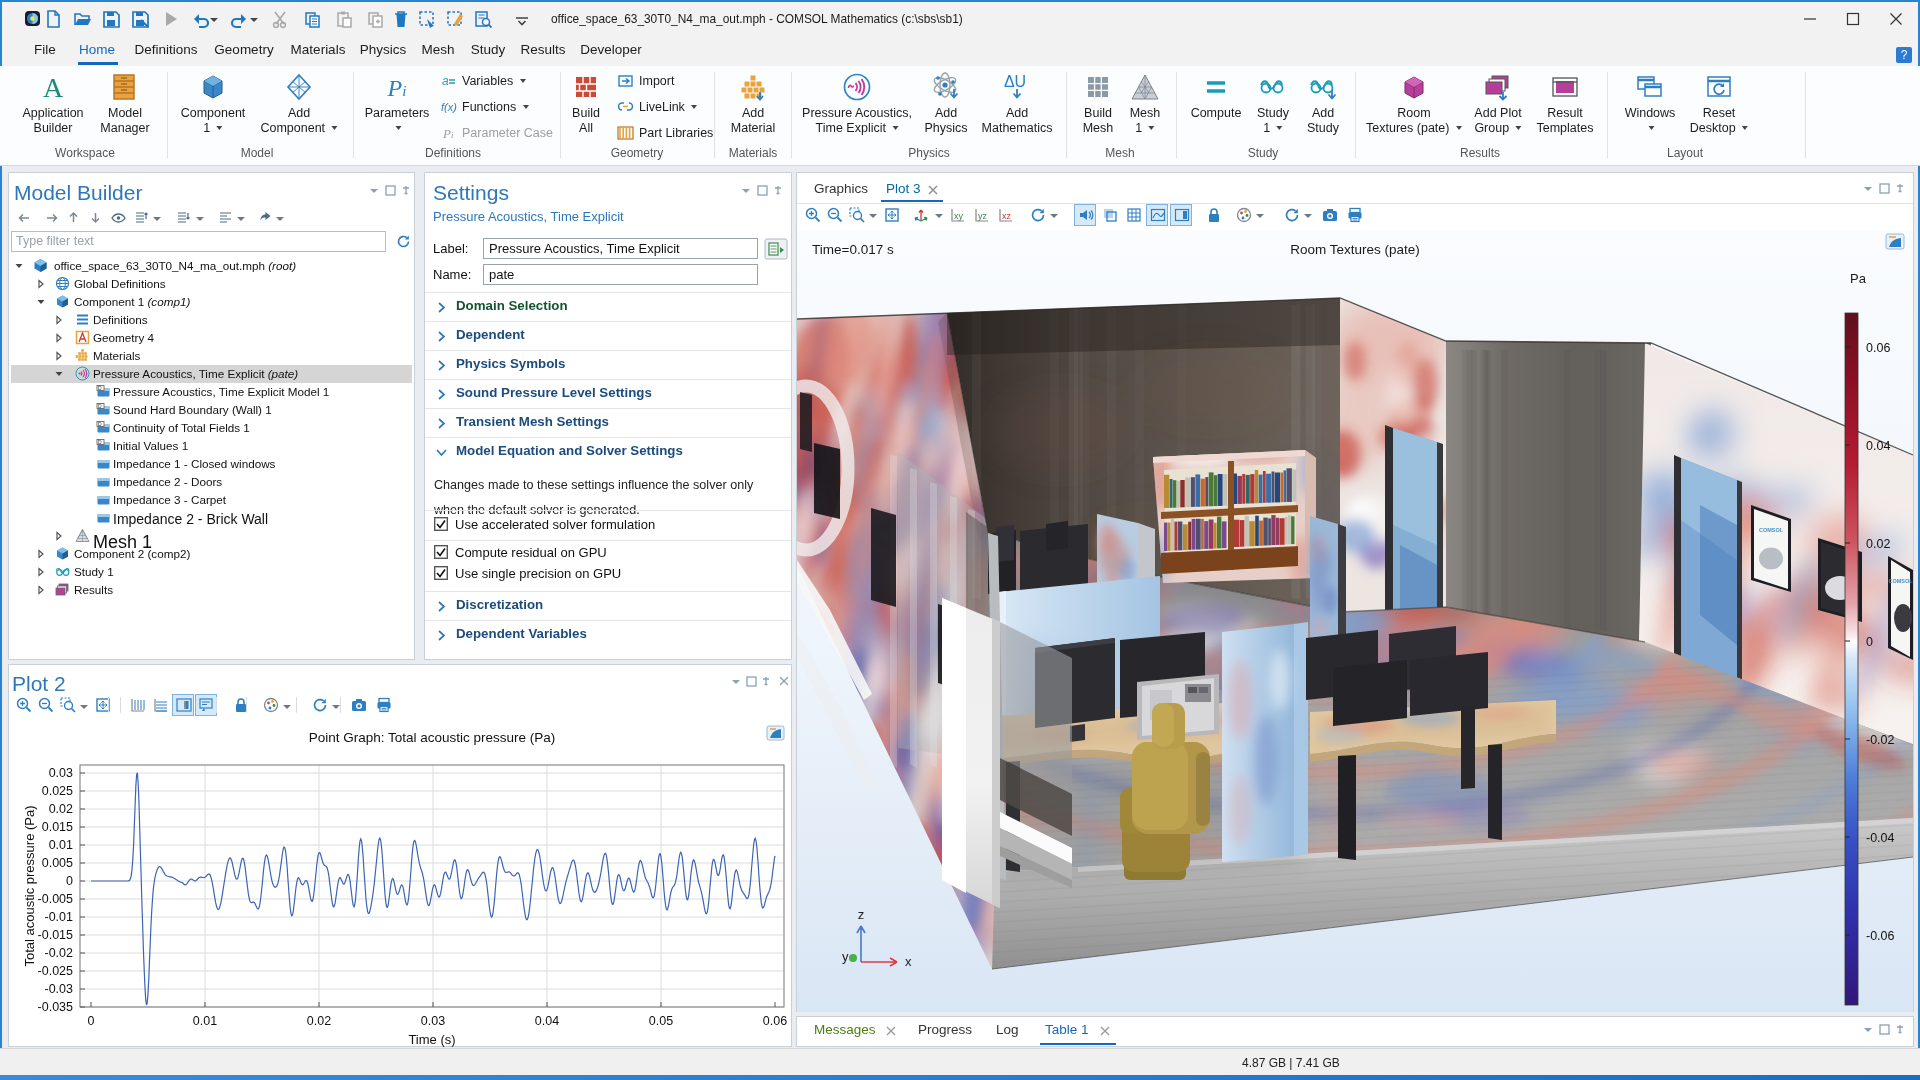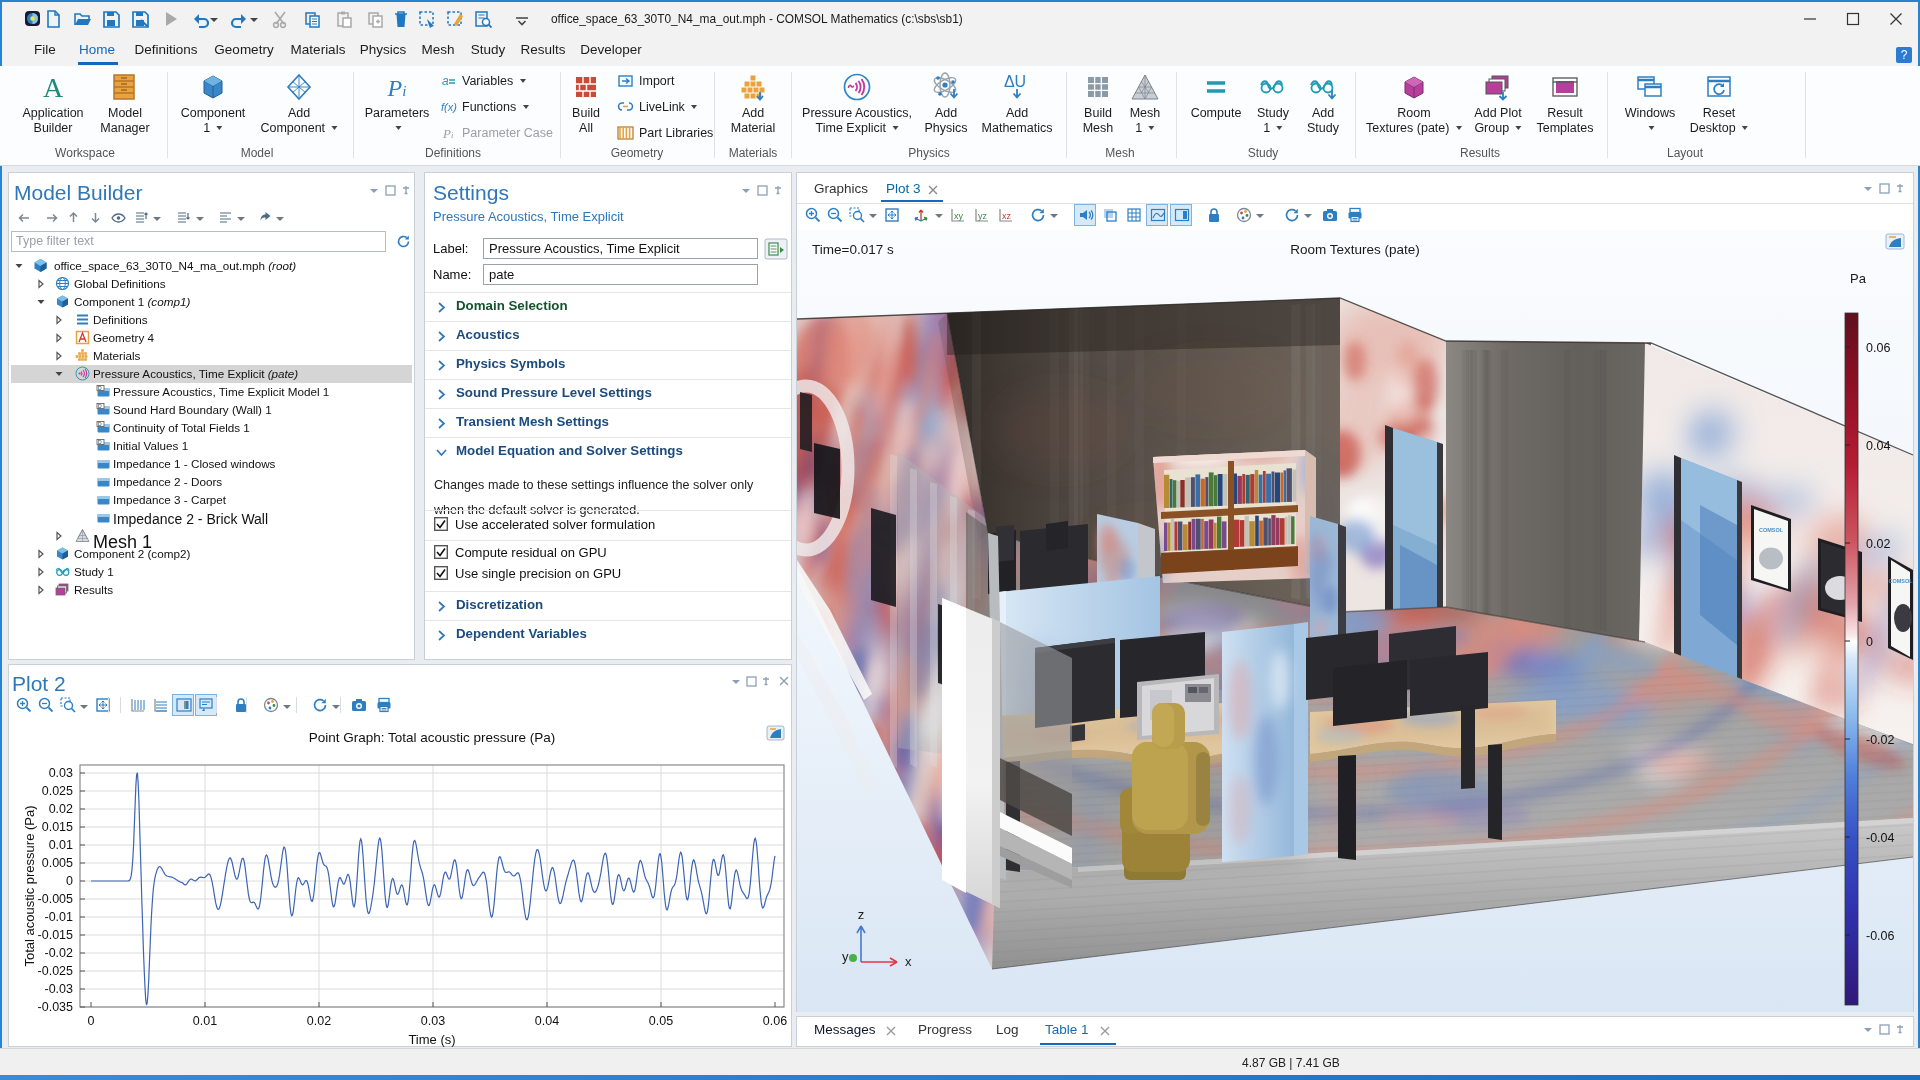--- a/index.html
+++ b/index.html
@@ -541,21 +541,21 @@
 <div class="abs" style="left:483px;top:264px;width:275px;height:21px;border:1px solid #9aa2ac;background:#fff;font-size:13px;color:#111;padding:2px 0 0 5px">pate</div>
 <div class="abs" style="left:425px;top:292px;width:366px;height:1px;background:#e4e6e9"></div>
 <svg class="abs" style="left:435px;top:301px" width="13" height="13" viewBox="0 0 13 13">
     <path d="M4 2l5 4.5L4 11" fill="none" stroke="#2e77b8" stroke-width="1.7"></path>
   </svg>
 <div class="abs" style="left:456px;top:298px;font-size:13.3px;font-weight:bold;color:#14532d">Domain Selection</div>
 <div class="abs" style="left:425px;top:321px;width:366px;height:1px;background:#e4e6e9"></div>
 <svg class="abs" style="left:435px;top:330px" width="13" height="13" viewBox="0 0 13 13">
     <path d="M4 2l5 4.5L4 11" fill="none" stroke="#2e77b8" stroke-width="1.7"></path>
   </svg>
-<div class="abs" style="left:456px;top:327px;font-size:13.3px;font-weight:bold;color:#1c4b7d">Acoustics</div>
+<div class="abs" style="left:456px;top:327px;font-size:13.3px;font-weight:bold;color:#1c4b7d">Dependent</div>
 <div class="abs" style="left:425px;top:350px;width:366px;height:1px;background:#e4e6e9"></div>
 <svg class="abs" style="left:435px;top:359px" width="13" height="13" viewBox="0 0 13 13">
     <path d="M4 2l5 4.5L4 11" fill="none" stroke="#2e77b8" stroke-width="1.7"></path>
   </svg>
 <div class="abs" style="left:456px;top:356px;font-size:13.3px;font-weight:bold;color:#1c4b7d">Physics Symbols</div>
 <div class="abs" style="left:425px;top:379px;width:366px;height:1px;background:#e4e6e9"></div>
 <svg class="abs" style="left:435px;top:388px" width="13" height="13" viewBox="0 0 13 13">
     <path d="M4 2l5 4.5L4 11" fill="none" stroke="#2e77b8" stroke-width="1.7"></path>
   </svg>
 <div class="abs" style="left:456px;top:385px;font-size:13.3px;font-weight:bold;color:#1c4b7d">Sound Pressure Level Settings</div>
@@ -1625,21 +1625,21 @@
       <text x="1866" y="645.5" font-size="12.5" fill="#111">0</text>
       <line x1="1845" y1="739" x2="1850" y2="739" stroke="#222" stroke-width="1"></line>
       <text x="1866" y="743.5" font-size="12.5" fill="#111">-0.02</text>
       <line x1="1845" y1="837" x2="1850" y2="837" stroke="#222" stroke-width="1"></line>
       <text x="1866" y="841.5" font-size="12.5" fill="#111">-0.04</text>
       <line x1="1845" y1="935" x2="1850" y2="935" stroke="#222" stroke-width="1"></line>
       <text x="1866" y="939.5" font-size="12.5" fill="#111">-0.06</text>
     </g>
   </svg>
 <div class="panel" style="left:796px;top:1016px;width:1118px;height:31px"></div>
-<div class="abs" style="left:814px;top:1022px;font-size:13.5px;color:#0f172a">Messages</div>
+<div class="abs" style="left:814px;top:1022px;font-size:13.5px;color:#4d7c0f">Messages</div>
 <svg class="abs" style="left:886px;top:1026px" width="10" height="10" viewBox="0 0 10 10">
     <path d="M1 1l8 8M9 1L1 9" stroke="#999" stroke-width="1.3"></path>
   </svg>
 <div class="abs" style="left:918px;top:1022px;font-size:13.5px;color:#333">Progress</div>
 <div class="abs" style="left:996px;top:1022px;font-size:13.5px;color:#333">Log</div>
 <div class="abs" style="left:1045px;top:1022px;font-size:13.5px;color:#1269bd">Table 1</div>
 <svg class="abs" style="left:1100px;top:1026px" width="10" height="10" viewBox="0 0 10 10">
     <path d="M1 1l8 8M9 1L1 9" stroke="#999" stroke-width="1.3"></path>
   </svg>
 <div class="abs" style="left:1040px;top:1043px;width:76px;height:2px;background:#1269bd"></div>

